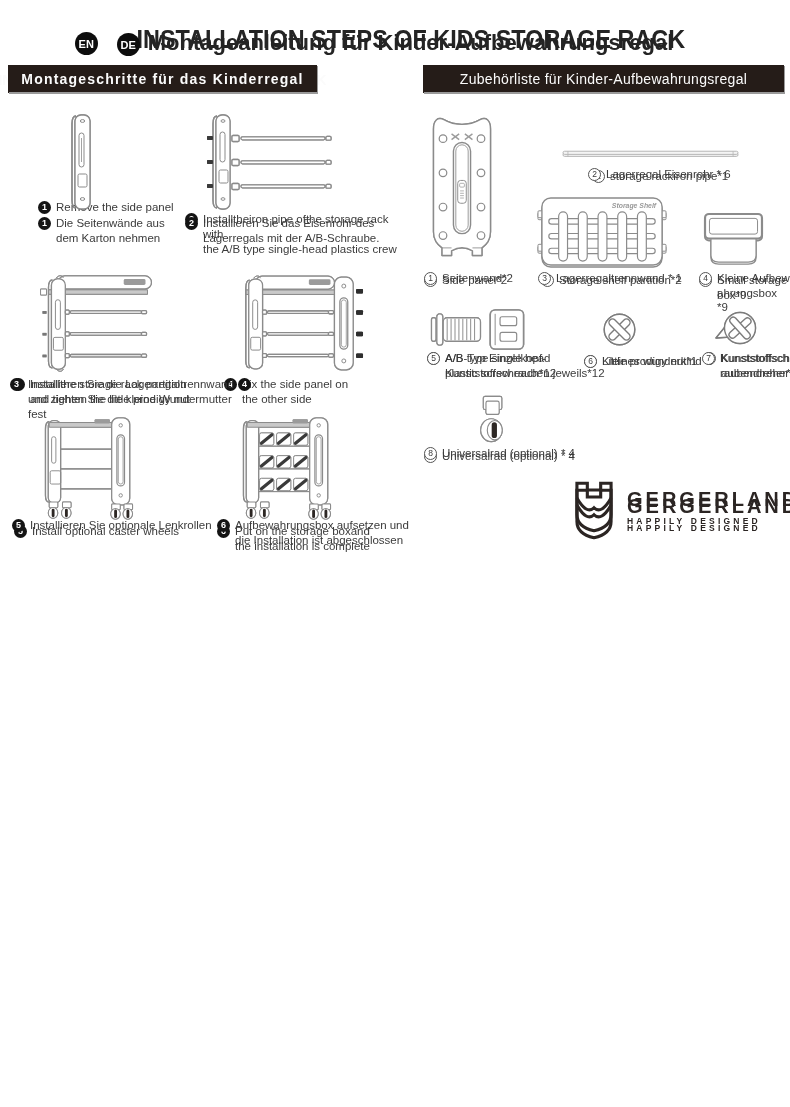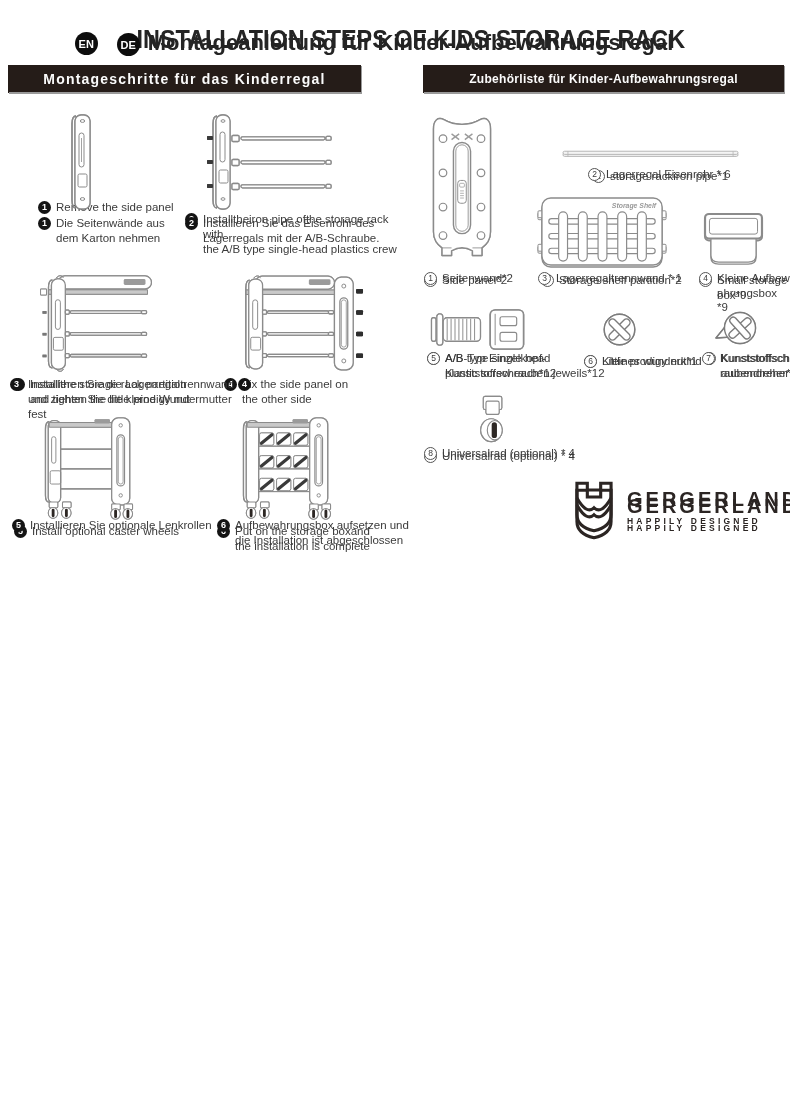--- a/index.html
+++ b/index.html
@@ -8,24 +8,24 @@
   .sec-en{top:0}
   .sec-de{top:560}
   .sec-title{position:absolute;left:0;width:100%;display:flex;justify-content:center;align-items:flex-end;gap:8px;top:24px}
   .sec-de .sec-title{top:30px}
   .badge{width:23px;height:23px;border-radius:50%;background:#0d0d0d;color:#fff;font-size:11px;font-weight:700;display:flex;align-items:center;justify-content:center;flex:none}
   .title{margin:0;color:#242424}
   .sec-en .title{font-size:26px;font-weight:700;transform:scaleX(.9);white-space:nowrap;letter-spacing:0}
   .sec-de .title{font-size:22px;font-weight:700;white-space:nowrap}
   .bar{position:absolute;top:66px;height:27px;background:#251c18;color:#fbfbfb;display:flex;align-items:center;justify-content:center;white-space:nowrap;box-shadow:1px 1px 0 #9a9a9a}
   .sec-de .bar{top:65px}
-  .bar-left{left:8px;width:353px;font-size:14px;font-weight:700}
+  .bar-left{left:8px;width:309px;font-size:14px;font-weight:700}
   .bar-right{left:423px;width:361px;font-size:14px;font-weight:400;letter-spacing:.3px}
   .sec-de .bar-left{font-size:14px;letter-spacing:1.2px}
-  .sec-de .bar-right{font-weight:700;font-size:12px}
+  .sec-de .bar-right{font-weight:400;font-size:14px}
   .fig{position:absolute}
   .fig svg{width:100%;height:100%;display:block}
   .cap,.acc{position:absolute;display:flex;align-items:flex-start;gap:5px;color:#3b3b3b}
   .cap{font-size:11.5px;line-height:1.32}
   .acc{font-size:11.5px;line-height:1.28}
   .cap .num{flex:none;width:13px;height:13px;border-radius:50%;background:#141414;color:#fff;font-size:9px;font-weight:700;display:flex;align-items:center;justify-content:center;margin-top:1px}
   .acc .anum{flex:none;width:13px;height:13px;box-sizing:border-box;border:1px solid #555;border-radius:50%;background:#fff;color:#3b3b3b;font-size:8.5px;display:flex;align-items:center;justify-content:center;margin-top:1px}
   .txt{white-space:pre-line}
   .sec .cap-r3{top:524px}
   .sec-de .cap-r3{top:518px}

